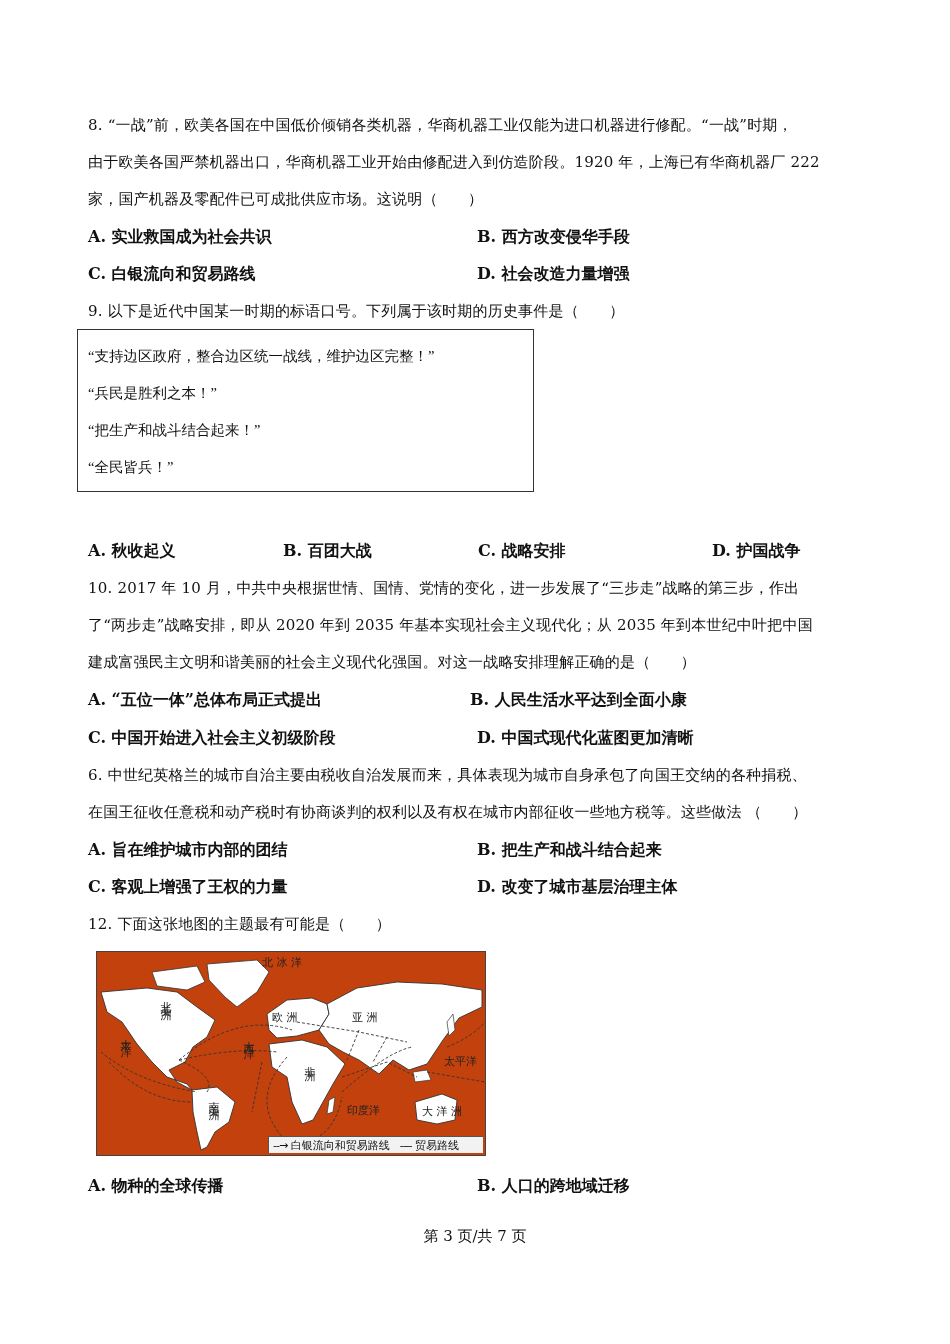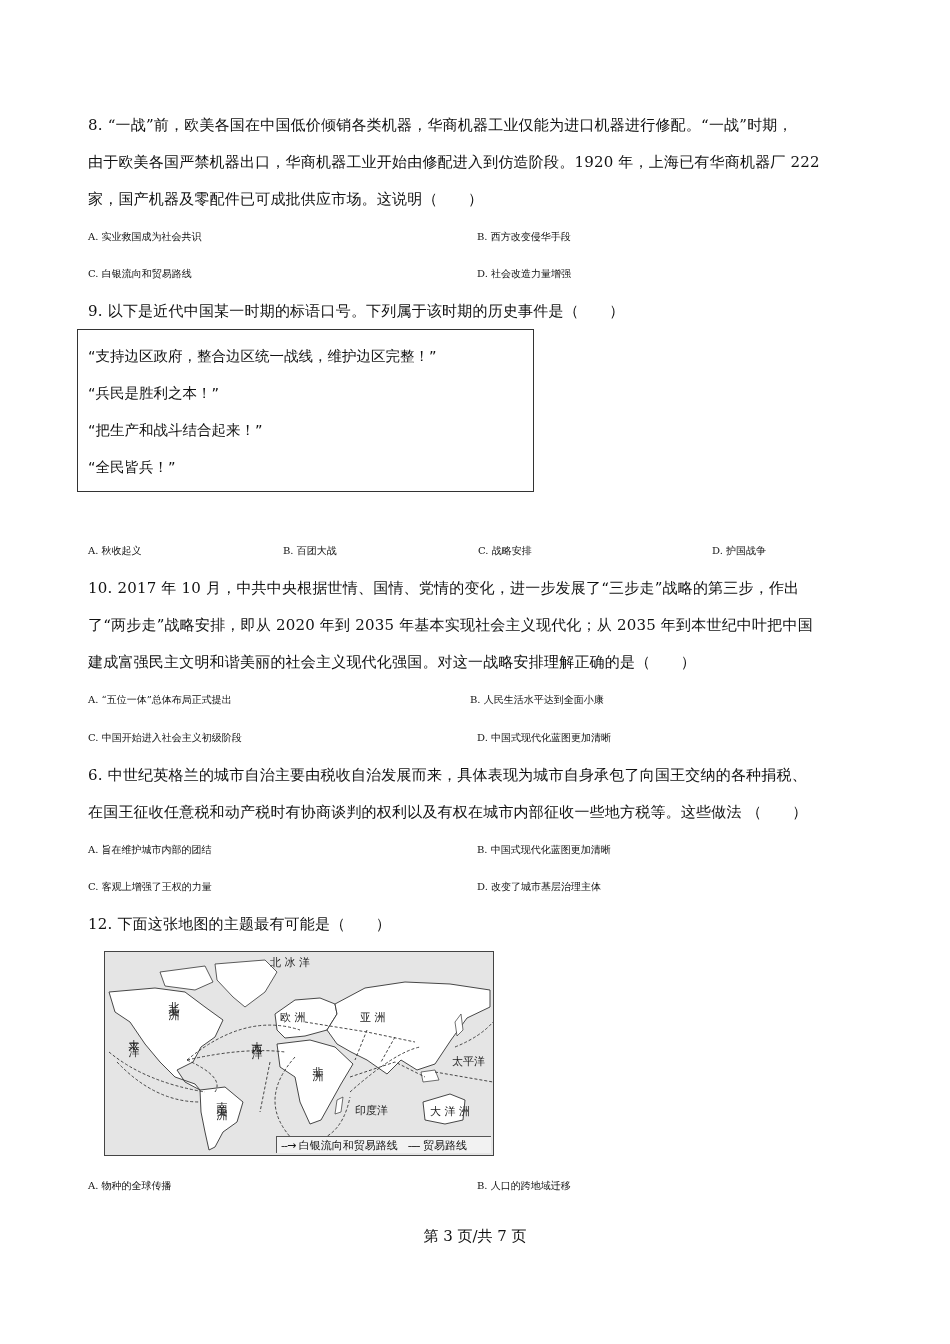--- a/index.html
+++ b/index.html
@@ -5,31 +5,31 @@
   html, body { margin: 0; padding: 0; background: #ffffff; }
   body {
     width: 950px; height: 1344px; position: relative; overflow: hidden;
     font-family: "DejaVu Serif", "Liberation Serif", serif;
     color: #111111;
   }
   .line {
     position: absolute; left: 88px; font-size: 15px; line-height: 20px;
     white-space: nowrap; letter-spacing: 0.2px;
   }
-  .opt { position: absolute; font-size: 10px; line-height: 20px; white-space: nowrap; }
+  .opt { position: absolute; font-size: 16px; line-height: 20px; white-space: nowrap; font-weight: bold; }
   .quote-box {
     position: absolute; left: 77px; top: 329px; width: 457px; height: 163px;
     border: 1.5px solid #333;
     box-sizing: border-box;
     font-family: "DejaVu Sans", "Liberation Sans", sans-serif;
   }
-  .quote-line { position: absolute; left: 10px; font-size: 14.5px; line-height: 20px; white-space: nowrap; }
+  .quote-line { position: absolute; left: 10px; font-size: 14.5px; line-height: 20px; white-space: nowrap; font-family: Liberation Serif, serif; }
   .map {
-    position: absolute; left: 104px; top: 951px; width: 390px; height: 205px;
-    border: 1.5px solid #444; box-sizing: border-box; background: #e5e5e5; overflow: hidden;
+    position: absolute; left: 96px; top: 951px; width: 390px; height: 205px;
+    border: 1.5px solid #444; box-sizing: border-box; background: #c2410c; overflow: hidden;
   }
   .map svg { position: absolute; left: 0; top: 0; }
   .map-label {
     position: absolute; font-size: 11px; color: #222; white-space: nowrap;
     font-family: "DejaVu Sans", "Liberation Sans", sans-serif; line-height: 12px;
   }
   .map-label.v { writing-mode: vertical-rl; letter-spacing: 4px; }
   .legend {
     position: absolute; right: 2px; bottom: 2px; width: 215px; height: 17px;
     background: #f2f2f2; border-top: 1px solid #555; border-left: 1px solid #555;
@@ -69,21 +69,21 @@
 <div class="line" style="top:615px">了“两步走”战略安排，即从 2020 年到 2035 年基本实现社会主义现代化；从 2035 年到本世纪中叶把中国</div>
 <div class="line" style="top:652px">建成富强民主文明和谐美丽的社会主义现代化强国。对这一战略安排理解正确的是（　　）</div>
 <div class="opt" style="left:88px; top:690px">A. “五位一体”总体布局正式提出</div>
 <div class="opt" style="left:470px; top:690px">B. 人民生活水平达到全面小康</div>
 <div class="opt" style="left:88px; top:728px">C. 中国开始进入社会主义初级阶段</div>
 <div class="opt" style="left:477px; top:728px">D. 中国式现代化蓝图更加清晰</div>
 
 <div class="line" style="top:765px">6. 中世纪英格兰的城市自治主要由税收自治发展而来，具体表现为城市自身承包了向国王交纳的各种捐税、</div>
 <div class="line" style="top:802px">在国王征收任意税和动产税时有协商谈判的权利以及有权在城市内部征收一些地方税等。这些做法 （　　）</div>
 <div class="opt" style="left:88px; top:840px">A. 旨在维护城市内部的团结</div>
-<div class="opt" style="left:477px; top:840px">B. 中国式现代化蓝图更加清晰</div>
+<div class="opt" style="left:477px; top:840px">B. 把生产和战斗结合起来</div>
 <div class="opt" style="left:88px; top:877px">C. 客观上增强了王权的力量</div>
 <div class="opt" style="left:477px; top:877px">D. 改变了城市基层治理主体</div>
 
 <div class="line" style="top:914px">12. 下面这张地图的主题最有可能是（　　）</div>
 
 <div class="map">
   <svg width="390" height="205" viewBox="0 0 390 205">
 
     <path d="M110 12 L160 8 L172 20 L160 40 L140 55 L128 45 L112 28 Z" fill="#fff" stroke="#333" stroke-width="0.8"></path>
 

